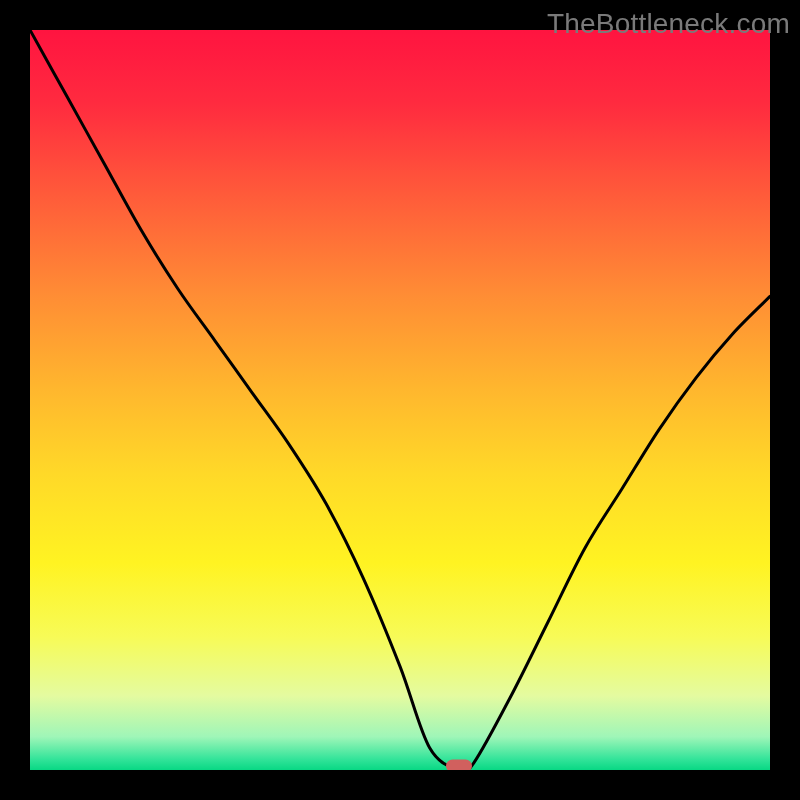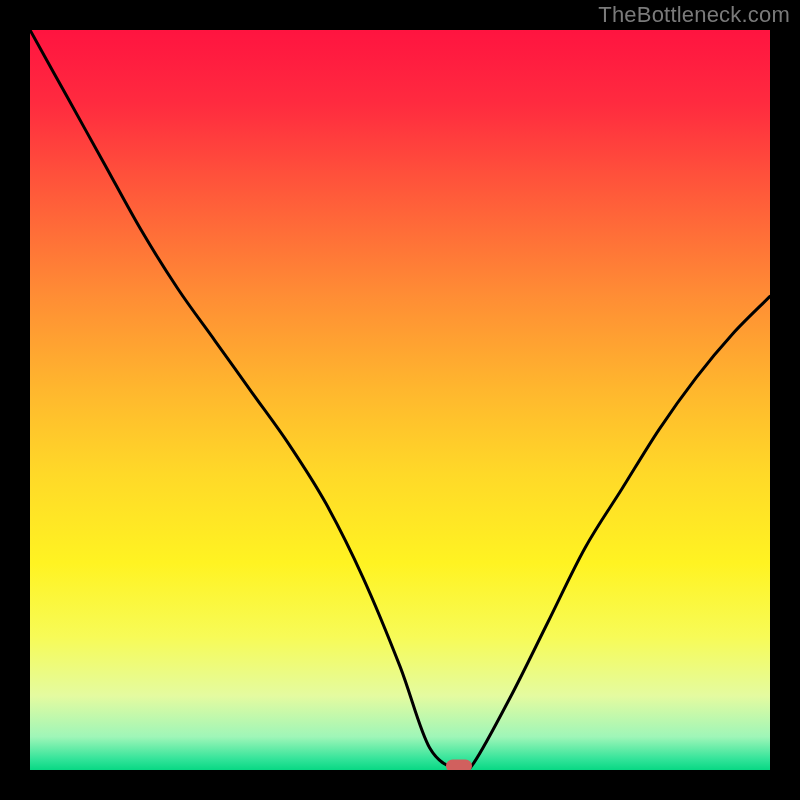--- a/index.html
+++ b/index.html
@@ -11,24 +11,24 @@
     font-family: Arial, Helvetica, sans-serif;
   }
   .frame {
     position: relative;
     width: 800px;
     height: 800px;
     background: #000;
   }
   .watermark {
     position: absolute;
-    top: 2px;
+    top: 8px;
     right: 10px;
     color: #7a7a7a;
-    font-size: 22px;
+    font-size: 28px;
     font-weight: 400;
     letter-spacing: 0.2px;
     z-index: 5;
   }
   .plot {
     position: absolute;
     left: 30px;
     top: 30px;
     width: 740px;
     height: 740px;

